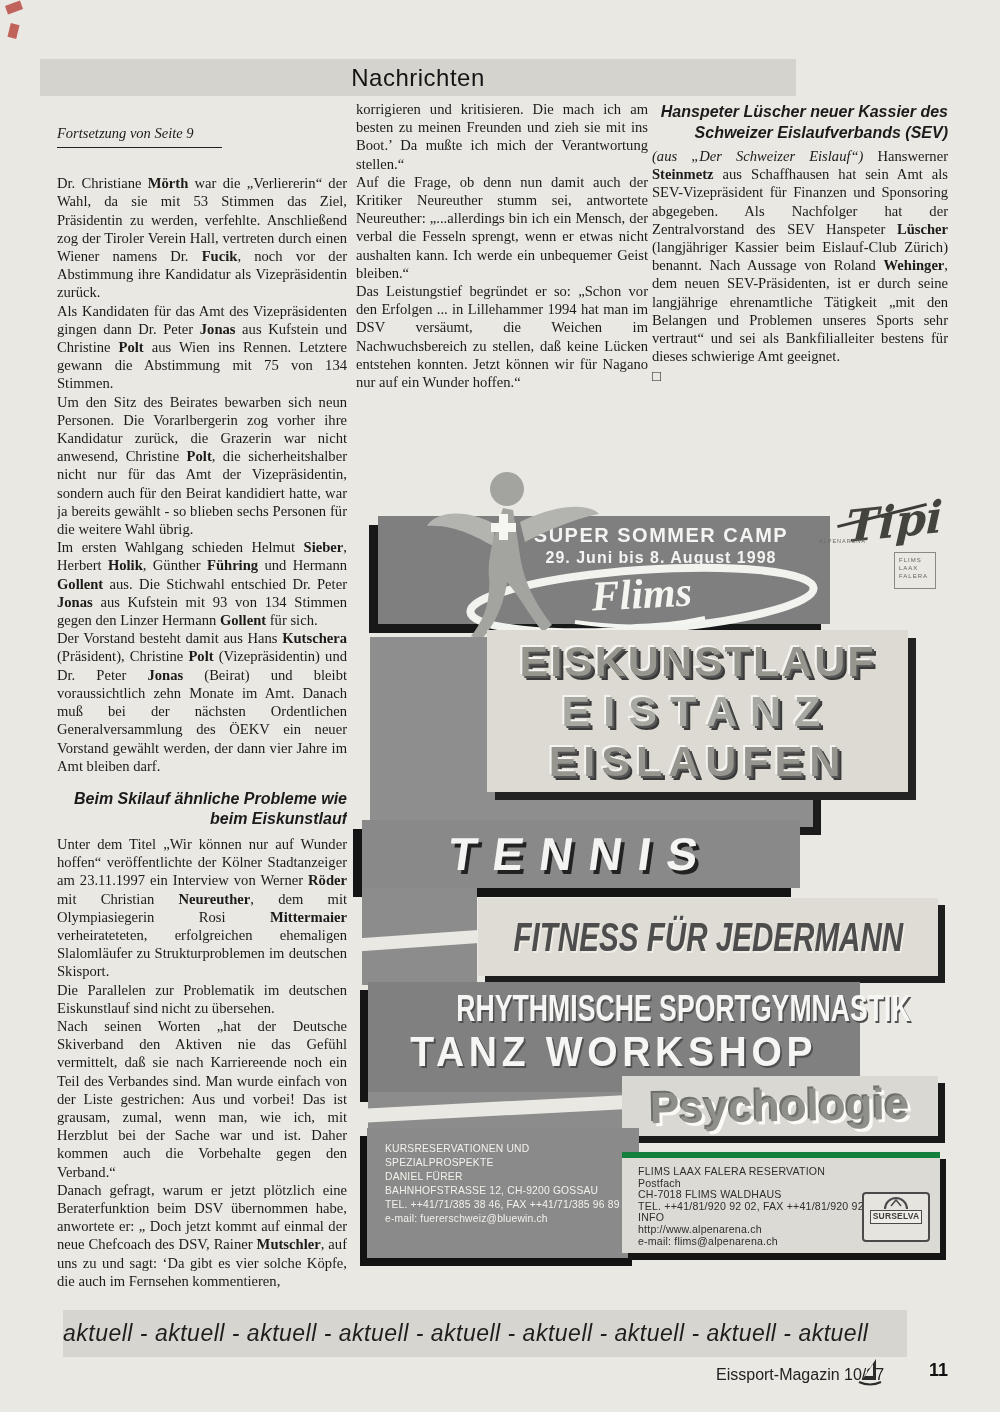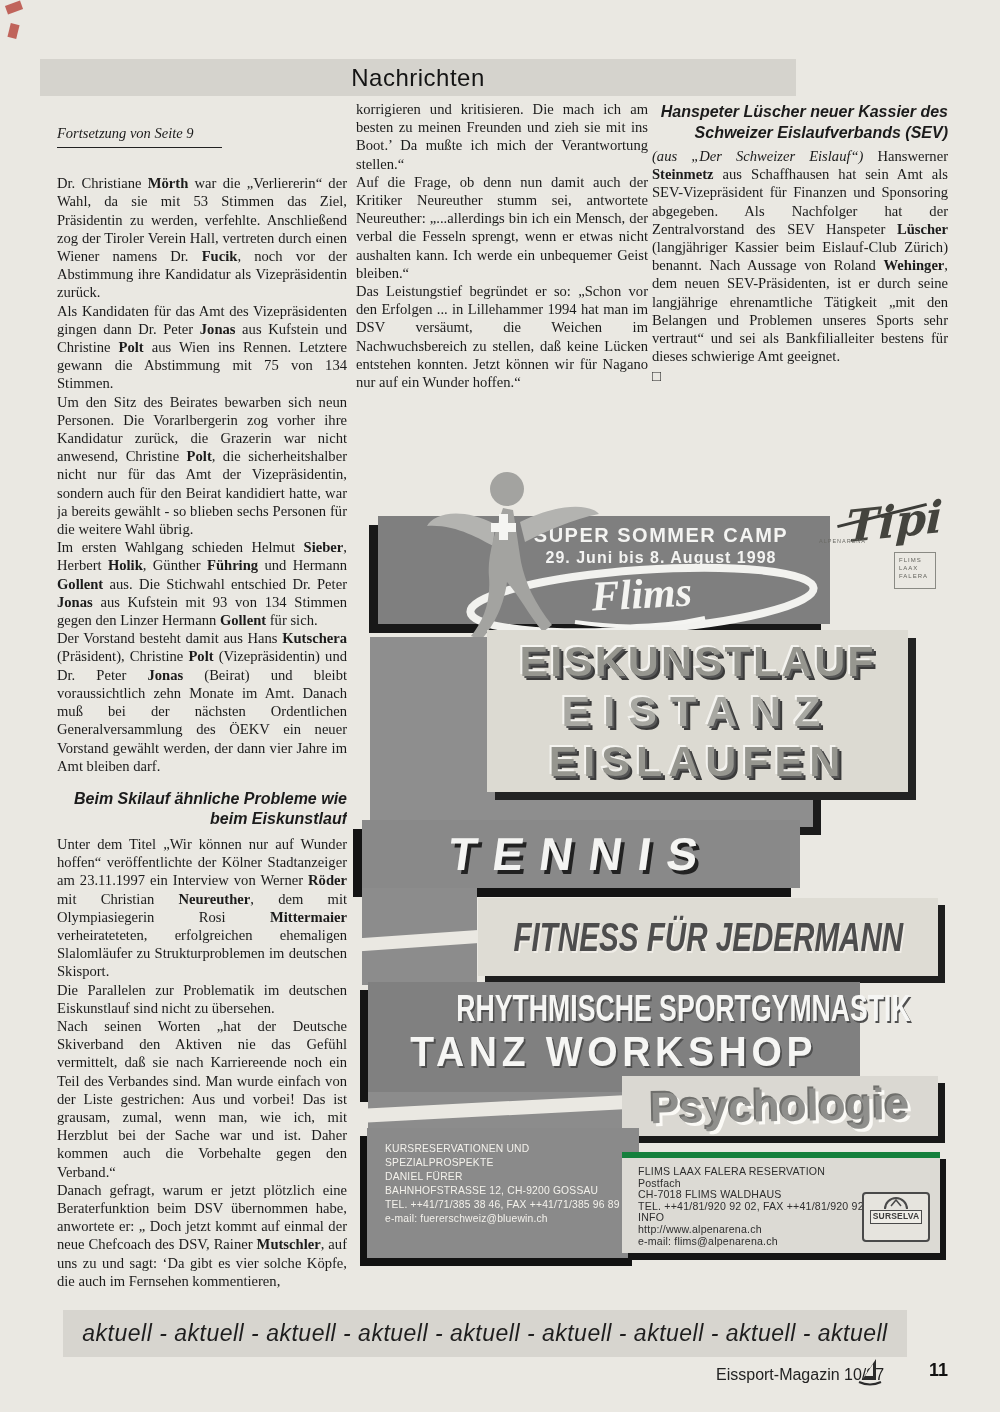--- a/index.html
+++ b/index.html
@@ -78,21 +78,21 @@
   .contact-right{left:622px;top:1152px;width:318px;height:101px;background:#dcdad4;box-shadow:6px 7px 0 #151515;
                  border-top:6px solid #15803d;padding:8px 0 0 16px;box-sizing:border-box;}
   .contact-right div{font-size:10.6px;color:#2e2e2e;line-height:11.6px;letter-spacing:.2px;}
   .stamp{position:absolute;right:10px;top:34px;width:64px;height:46px;border:2px solid #4a4a4a;border-radius:4px;
          background:#e6e4de;text-align:center;}
   .stamp .sv{display:block;margin:2px auto 0;}
   .stamp .nm{display:inline-block;border:1px solid #4a4a4a;font-size:8.5px;font-weight:bold;color:#3c3c3c;
          padding:0 2px;margin-top:-2px;background:#efede7;}
   
   .footer-band{position:absolute;left:63px;top:1310px;width:844px;height:47px;background:#d7d5cf;
-               display:flex;align-items:center;justify-content:center;}
+               display:flex;align-items:center;}
   .footer-band span{font-family:"Liberation Sans",sans-serif;font-style:italic;font-size:23px;color:#1e1e1e;letter-spacing:.5px;}
   .credit{position:absolute;left:716px;top:1366px;font-family:"Liberation Sans",sans-serif;font-size:16px;color:#222;}
   .credit-logo{position:absolute;left:856px;top:1356px;}
   .pagenum{position:absolute;left:929px;top:1360px;font-family:"Liberation Sans",sans-serif;
            font-weight:bold;font-size:18px;color:#111;}
 </style>
 </head>
 <body>
 
 <div class="page">

